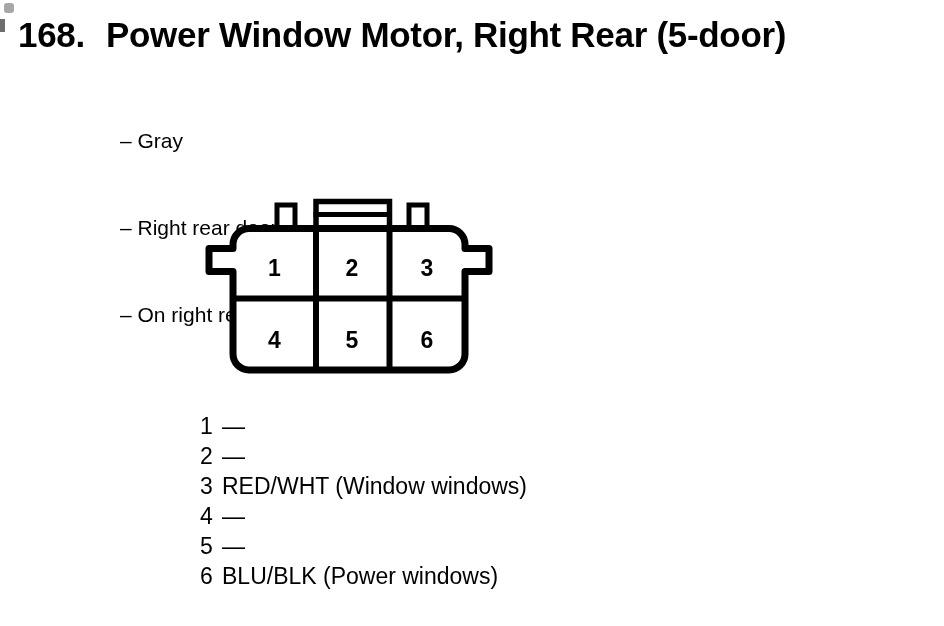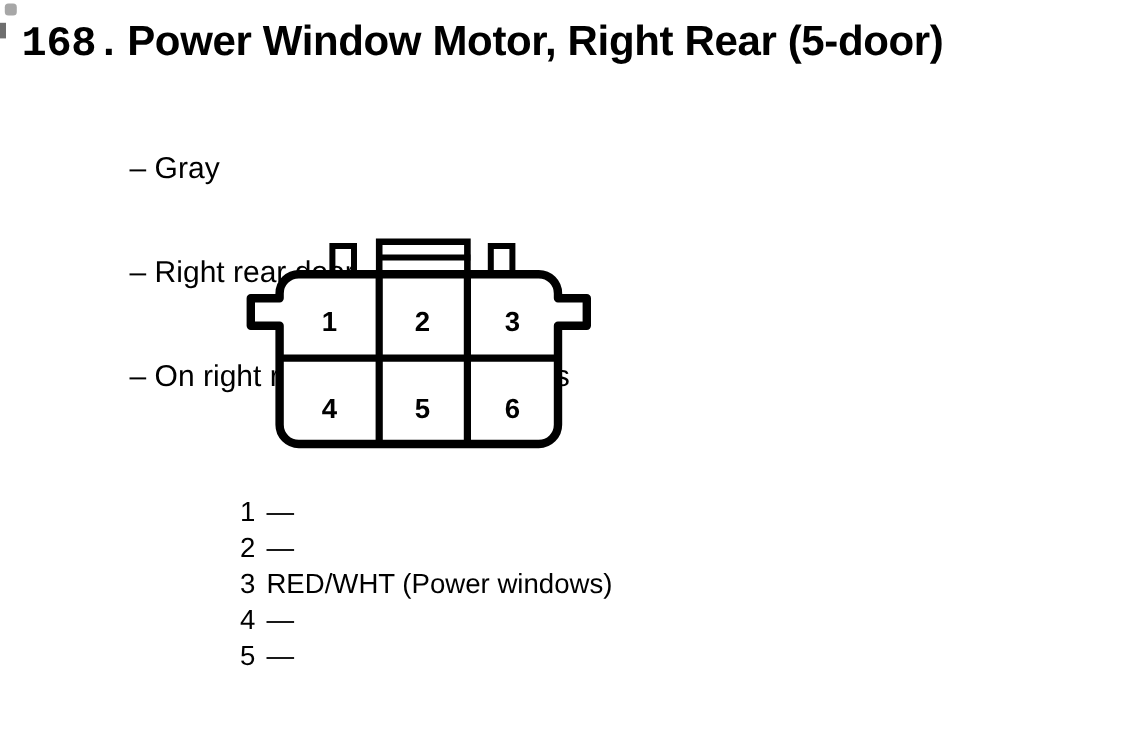--- a/index.html
+++ b/index.html
@@ -25,26 +25,26 @@
     width: 5px; height: 13px;
     background: #4a4a4a; opacity: .8;
   }
 
   
   .header {
     position: absolute; left: 18px; top: 15px;
     font-size: 35px; font-weight: bold; line-height: 40px;
     letter-spacing: -0.3px; white-space: nowrap;
   }
-  .header .idx { display: inline-block; width: 88px; font-family: Liberation Mono, monospace; }
+  .header .idx { display: inline-block; width: 88px; }
 
   
   .notes {
-    position: absolute; left: 108px; top: 68px;
-    font-size: 25px; line-height: 29px; white-space: pre;
+    position: absolute; left: 120px; top: 68px;
+    font-size: 21px; line-height: 29px; white-space: pre;
   }
 
   
   .connector {
     position: absolute; left: 195px; top: 190px;
     width: 310px; height: 195px;
   }
   .connector text {
     font-family: "Liberation Sans", "DejaVu Sans", sans-serif;
     font-size: 23px; font-weight: bold; fill: #000;
@@ -99,18 +99,19 @@
       <text x="427" y="276">3</text>
       <text x="274.5" y="348">4</text>
       <text x="352" y="348">5</text>
       <text x="427" y="348">6</text>
     </g>
   </svg>
 
   <div class="pinout">
     <div class="pin-row"><span class="pin-num">1</span><span>—</span></div>
     <div class="pin-row"><span class="pin-num">2</span><span>—</span></div>
-    <div class="pin-row"><span class="pin-num">3</span><span>RED/WHT (Power windows)</span></div>
+    <div class="pin-row"><span class="pin-num">3</span><span>RED/WHT (Window windows)</span></div>
     <div class="pin-row"><span class="pin-num">4</span><span>—</span></div>
     <div class="pin-row"><span class="pin-num">5</span><span>—</span></div>
+    <div class="pin-row"><span class="pin-num">6</span><span>BLU/BLK (Power windows)</span></div>
   </div>
 
 </div>
 
 </body></html>

